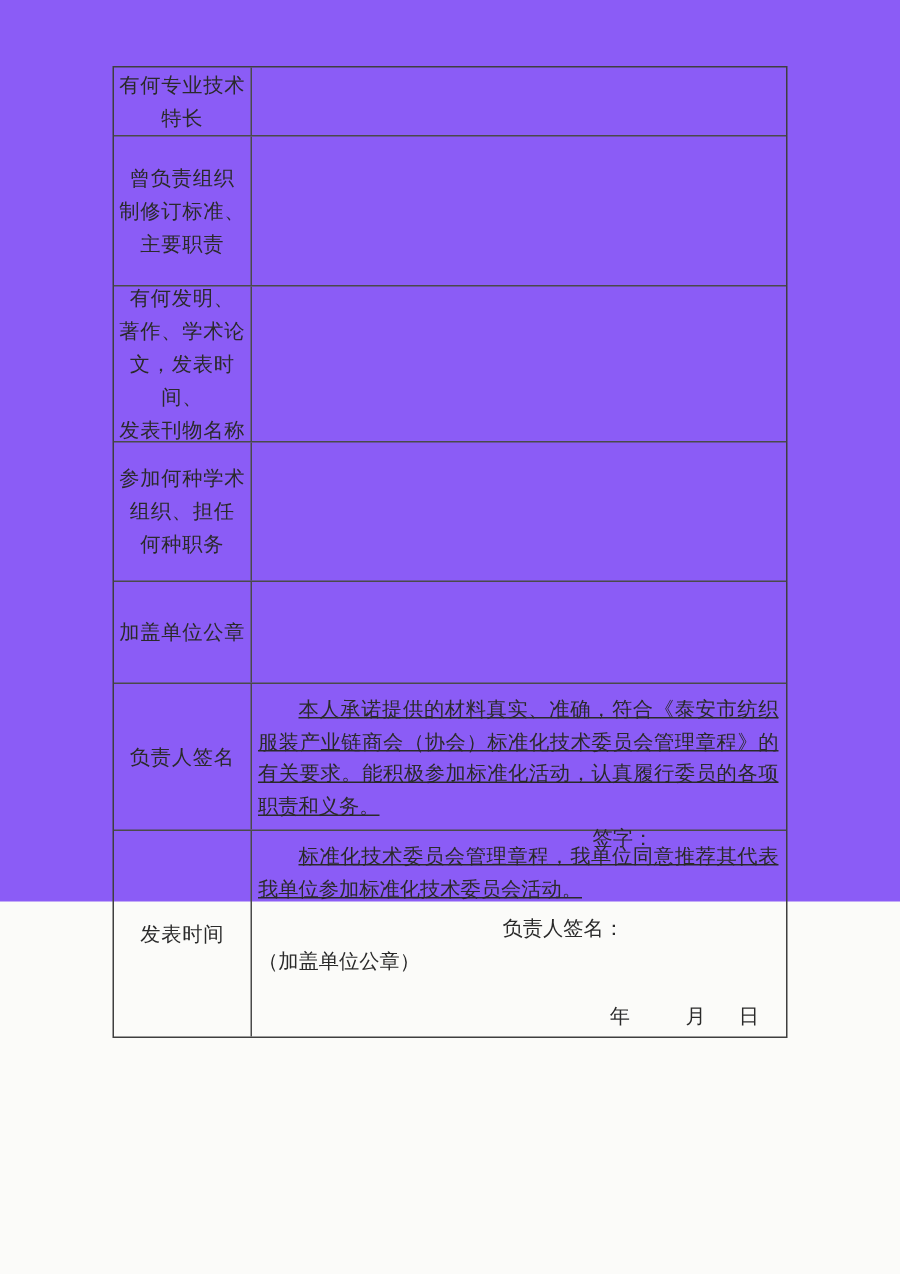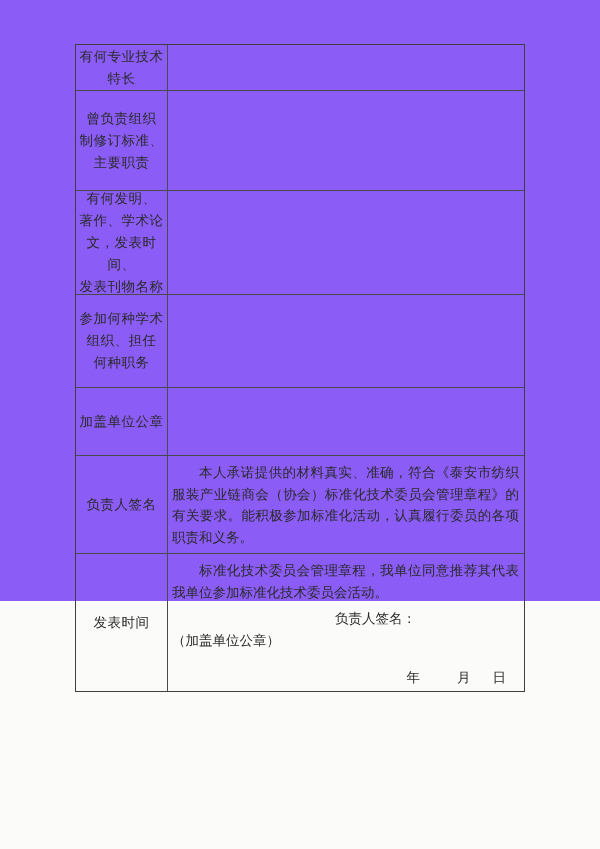--- a/index.html
+++ b/index.html
@@ -46,21 +46,21 @@
     line-height: 21.5px;
   }
   .h-r1 { height: 46px; }
   .h-r2 { height: 100px; }
   .h-r3 { height: 104px; }
   .h-r4 { height: 93px; }
   .h-r5 { height: 68px; }
   .h-r6 { height: 98px; }
   .h-r7 { height: 137px; }
   .filled { padding: 6px 5px 0 4px; }
-  .statement { text-indent: 2em; text-align: justify; }
+  .statement { text-indent: 2em; text-align: justify; text-decoration: underline; }
   .sign-line { margin-left: 223px; }
   .leader-line { margin-left: 163px; margin-top: 5px; }
   .seal-line { }
   .date-line {
     display: flex;
     justify-content: flex-end;
     padding-right: 13px;
     margin-top: 16px;
   }
   .date-y { margin-right: 37px; }
@@ -102,20 +102,21 @@
 
     <div class="t-row h-r5">
       <div class="label-cell">加盖单位公章</div>
       <div class="value-cell"></div>
     </div>
 
     <div class="t-row h-r6">
       <div class="label-cell">负责人签名</div>
       <div class="value-cell filled">
         <div class="statement">本人承诺提供的材料真实、准确，符合《泰安市纺织服装产业链商会（协会）标准化技术委员会管理章程》的有关要求。能积极参加标准化活动，认真履行委员的各项职责和义务。</div>
+        <div class="sign-line">签字：</div>
       </div>
     </div>
 
     <div class="t-row h-r7">
       <div class="label-cell">发表时间</div>
       <div class="value-cell filled">
         <div class="statement">标准化技术委员会管理章程，我单位同意推荐其代表我单位参加标准化技术委员会活动。</div>
         <div class="leader-line">负责人签名：</div>
         <div class="seal-line">（加盖单位公章）</div>
         <div class="date-line">

